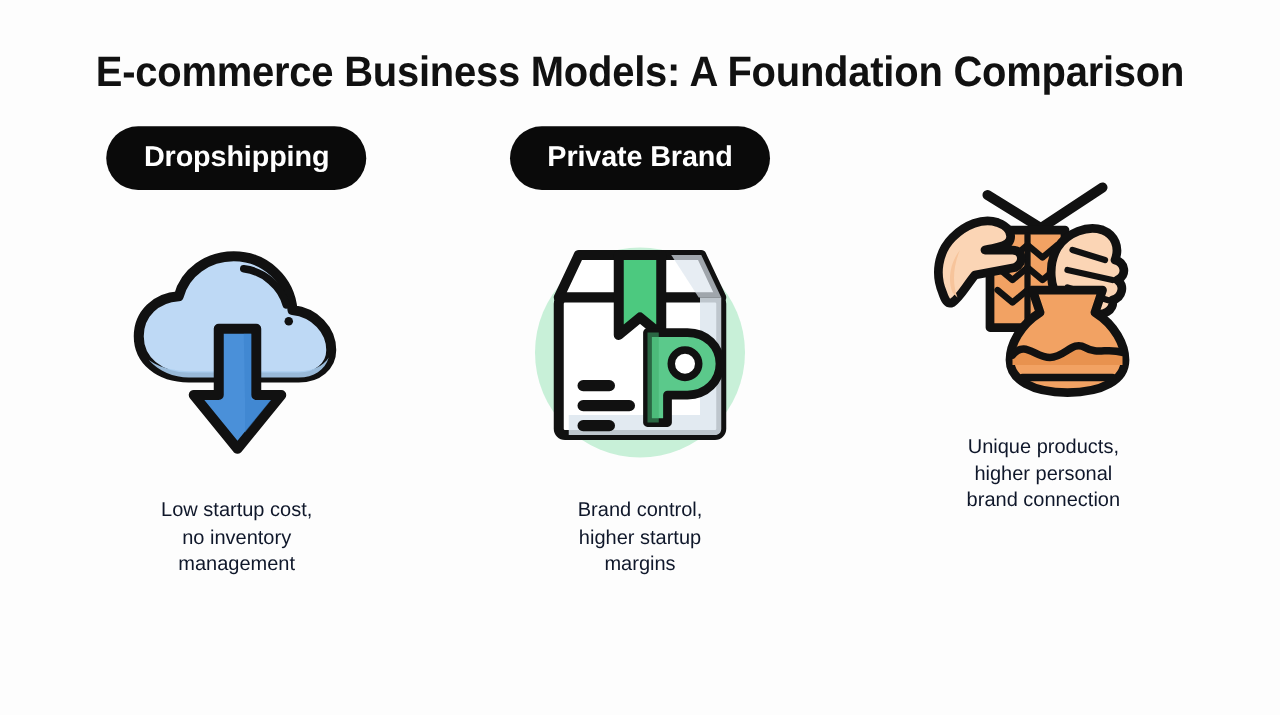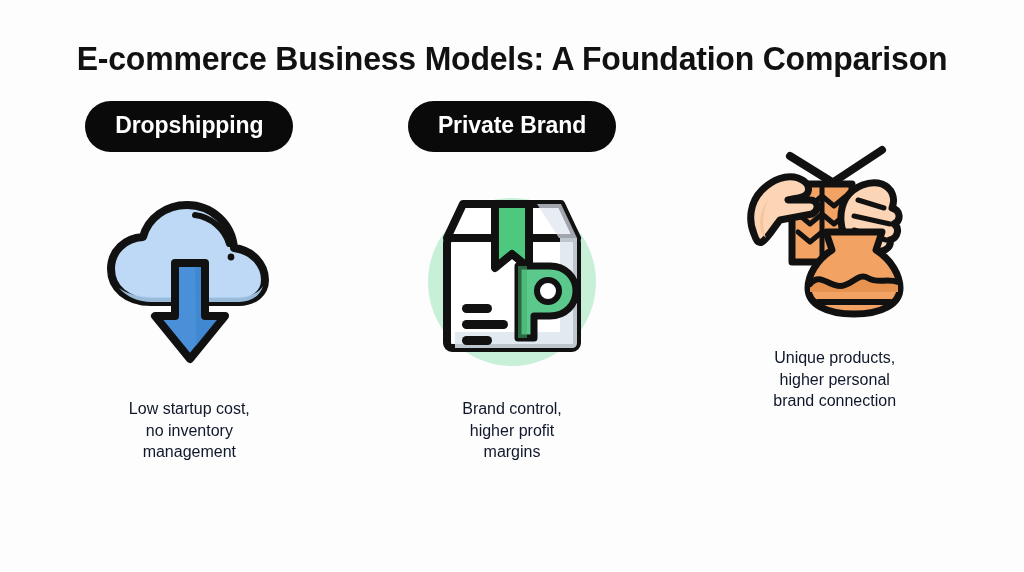--- a/index.html
+++ b/index.html
@@ -180,21 +180,21 @@
 
           <g>
             <rect x="43" y="118" width="30" height="9" rx="4.5" fill="#111111"></rect>
             <rect x="43" y="134" width="46" height="9" rx="4.5" fill="#111111"></rect>
             <rect x="43" y="150" width="30" height="9" rx="4.5" fill="#111111"></rect>
           </g>
         </svg>
       </div>
 
       <div class="caption">Brand control,
-higher profit
+higher startup
 margins</div>
     </div>
 
     <div class="column">
 
 
       <div class="icon-area">
 
         <svg width="190" height="185" viewBox="0 0 190 185">
 

